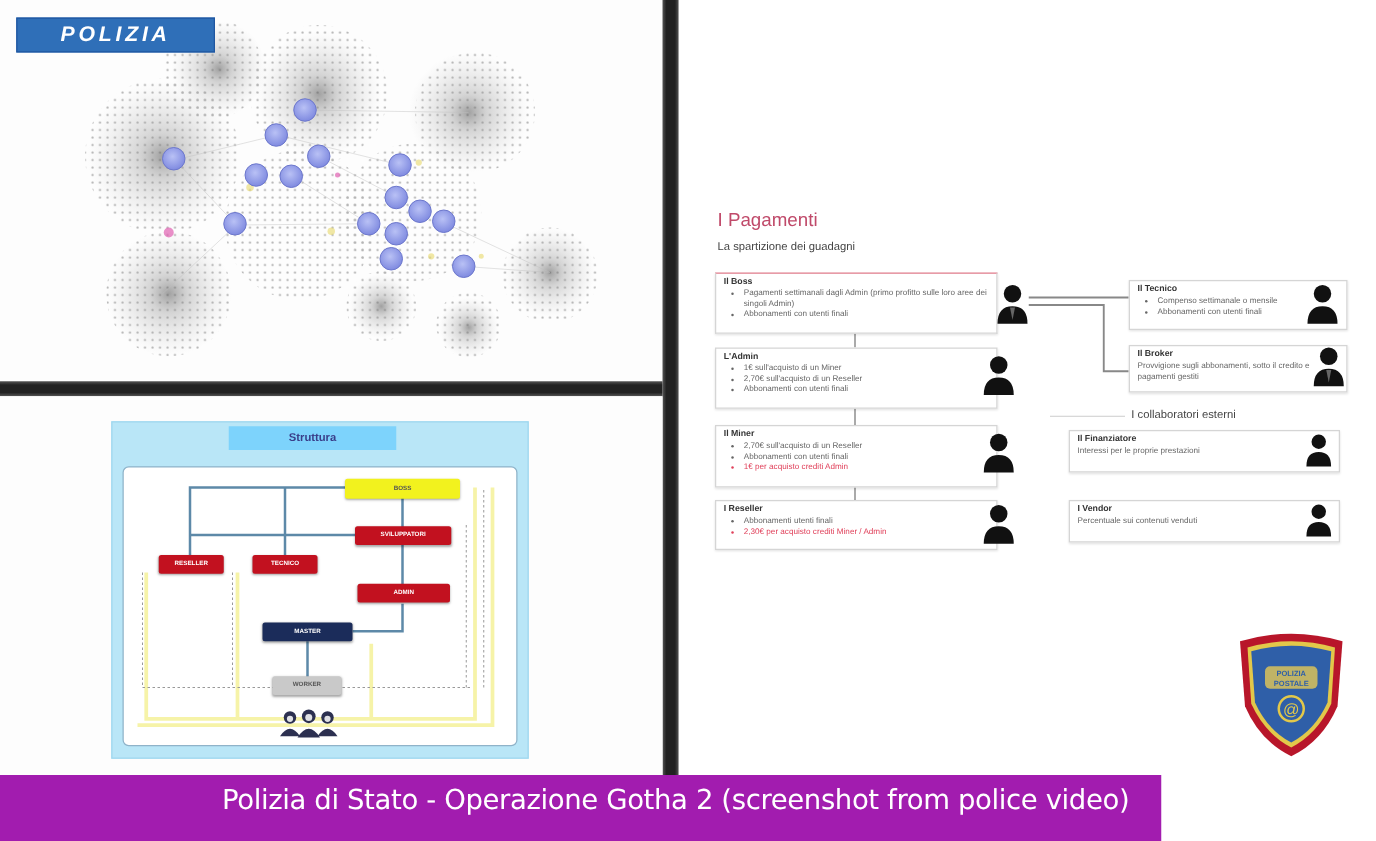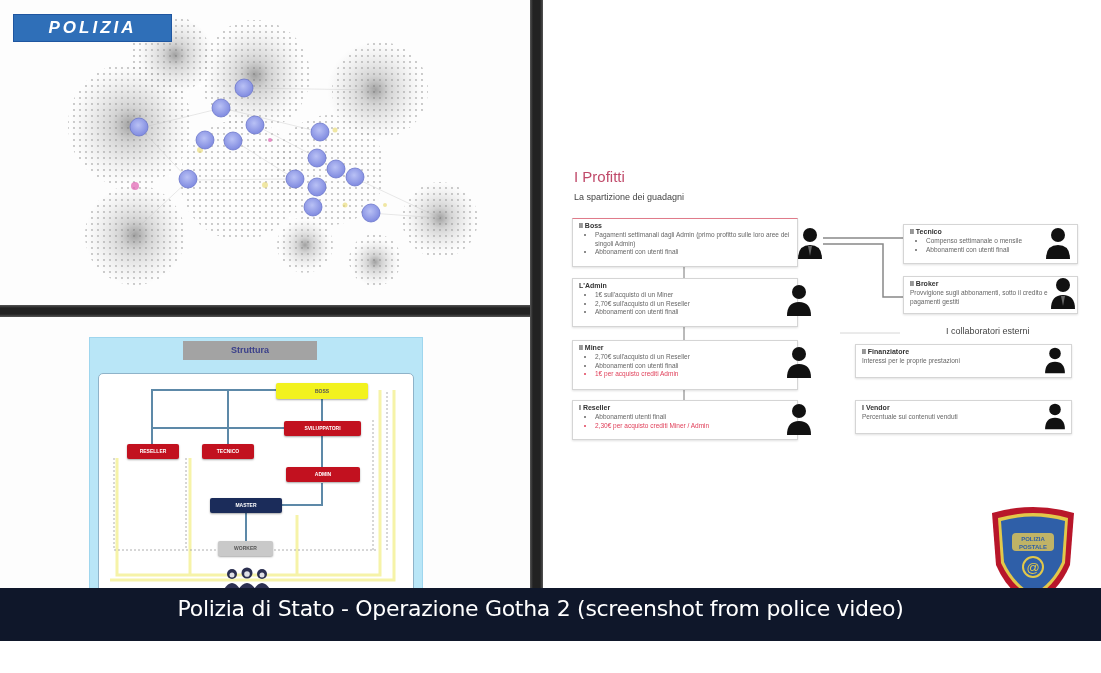--- a/index.html
+++ b/index.html
@@ -13,44 +13,44 @@
   #div-h { left:0; top:305px; width:530px; height:12px; background:linear-gradient(180deg,#555 0,#222 3px,#222 9px,#555 12px); }
 
   
   .polizia-logo { position:absolute; left:13px; top:14px; width:157px; height:26px; background:#2f6fb8; border:1px solid #1f56a0; color:#fff; font-weight:bold; font-style:italic; font-size:17px; letter-spacing:3px; text-align:center; line-height:26px; }
 
   
   .net-svg { position:absolute; left:0; top:0; }
 
   
   .struct-frame { position:absolute; left:89px; top:337px; width:332px; height:268px; background:#b9e6f7; border:1px solid #9fd6ee; }
-  .struct-title { position:absolute; left:183px; top:341px; width:134px; height:19px; background:#a3a3a3; color:#3a3f8a; font-size:9px; text-align:center; line-height:19px; font-weight:bold; }
+  .struct-title { position:absolute; left:183px; top:341px; width:134px; height:19px; background:#7dd3fc; color:#3a3f8a; font-size:9px; text-align:center; line-height:19px; font-weight:bold; }
   .struct-inner { position:absolute; left:98px; top:373px; width:314px; height:222px; background:#fff; border:1px solid #8fb3c9; border-radius:5px; }
   .sbox { position:absolute; color:#fff; font-size:5px; text-align:center; font-weight:bold; border-radius:2px; box-shadow:0 1px 2px rgba(0,0,0,.35); }
   .sbox.red { background:#c2111f; }
   .sbox.yellow { background:#f2f21e; color:#555; }
   .sbox.navy { background:#1b2c5a; }
   .sbox.grey { background:#c9c9c9; color:#555; }
 
   
   .slide-title { position:absolute; left:574px; top:168px; font-size:15px; color:#c04a6a; }
   .slide-sub { position:absolute; left:574px; top:192px; font-size:9px; color:#444;text-align:right; }
   .card { position:absolute; background:#fff; border:1px solid #d5d5d5; box-shadow:0 1px 2px rgba(0,0,0,.12); font-size:6.5px; color:#666; }
   .card .ct { font-weight:bold; color:#333; font-size:7px; margin:3px 6px 2px 6px; }
   .card ul { margin:0; padding-left:22px; }
   .card li { line-height:8.5px; }
   .card li.red { color:#e0405a; }
   .card p { margin:0 6px; line-height:8.5px; }
   .card.topred { border-top:1px solid #e07b8a; }
   .person { position:absolute; width:26px; height:34px; }
-  .section-label { position:absolute; left:946px; top:326px; font-size:9px; color:#444; }
+  .section-label { position:absolute; left:905px; top:326px; font-size:9px; color:#444; }
   .badge { position:absolute; left:988px; top:505px; width:90px; height:102px; }
 
   
-  .caption-bar { position:absolute; left:0; top:588px; width:1101px; height:53px; background:#0f172a; }
+  .caption-bar { position:absolute; left:0; top:620px; width:929px; height:53px; background:#a21caf; }
   .caption { position:absolute; left:0; width:1081px; top:8px; text-align:center; color:#fff; font-family:"DejaVu Sans", sans-serif; font-size:22px; letter-spacing:-0.3px; }
 </style>
 </head>
 <body>
 
 <div class="panel" id="p-network">
   <svg class="net-svg" width="530" height="305">
     <defs>
       <radialGradient id="cl" cx="50%" cy="50%" r="50%">
         <stop offset="0%" stop-color="#555" stop-opacity="0.55"></stop>
@@ -177,21 +177,21 @@
       <path d="M32 22 Q40 10 48 22 Z"></path>
   </g>
   <g fill="#fff" opacity="0.85">
       <circle cx="10" cy="8" r="2.5"></circle>
       <circle cx="25" cy="7" r="2.8"></circle>
       <circle cx="40" cy="8" r="2.5"></circle>
     </g>
 </svg>
 
 <div class="panel" id="p-profits"></div>
-<div class="slide-title">I Profitti</div>
+<div class="slide-title">I Pagamenti</div>
 <div class="slide-sub">La spartizione dei guadagni</div>
 
 <svg style="position:absolute;left:0;top:0" width="1101" height="620">
   <g stroke="#888" stroke-width="1.5" fill="none">
     <line x1="823" y1="238" x2="903" y2="238"></line>
     <polyline points="823,244 883,244 883,297 903,297"></polyline>
   </g>
   <g stroke="#777" stroke-width="1" fill="none">
     <line x1="684" y1="265" x2="684" y2="278"></line>
     <line x1="684" y1="325" x2="684" y2="340"></line>

